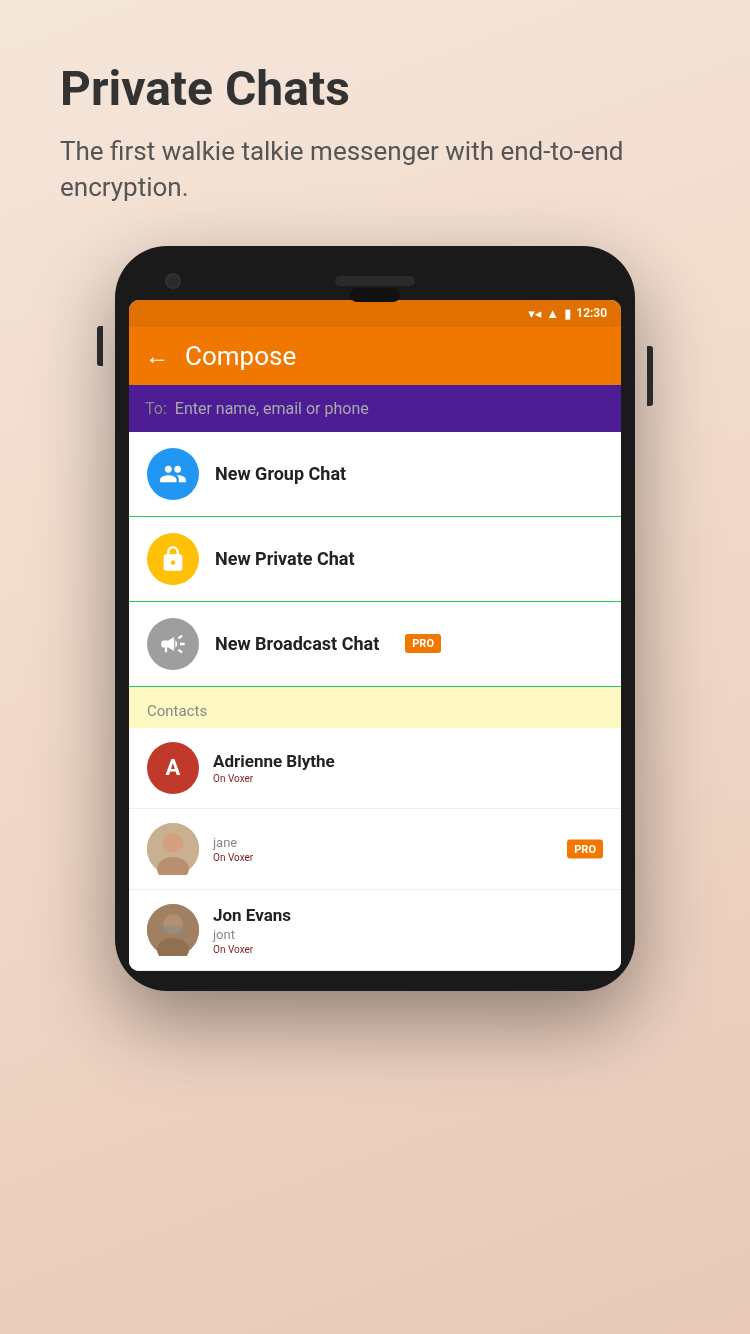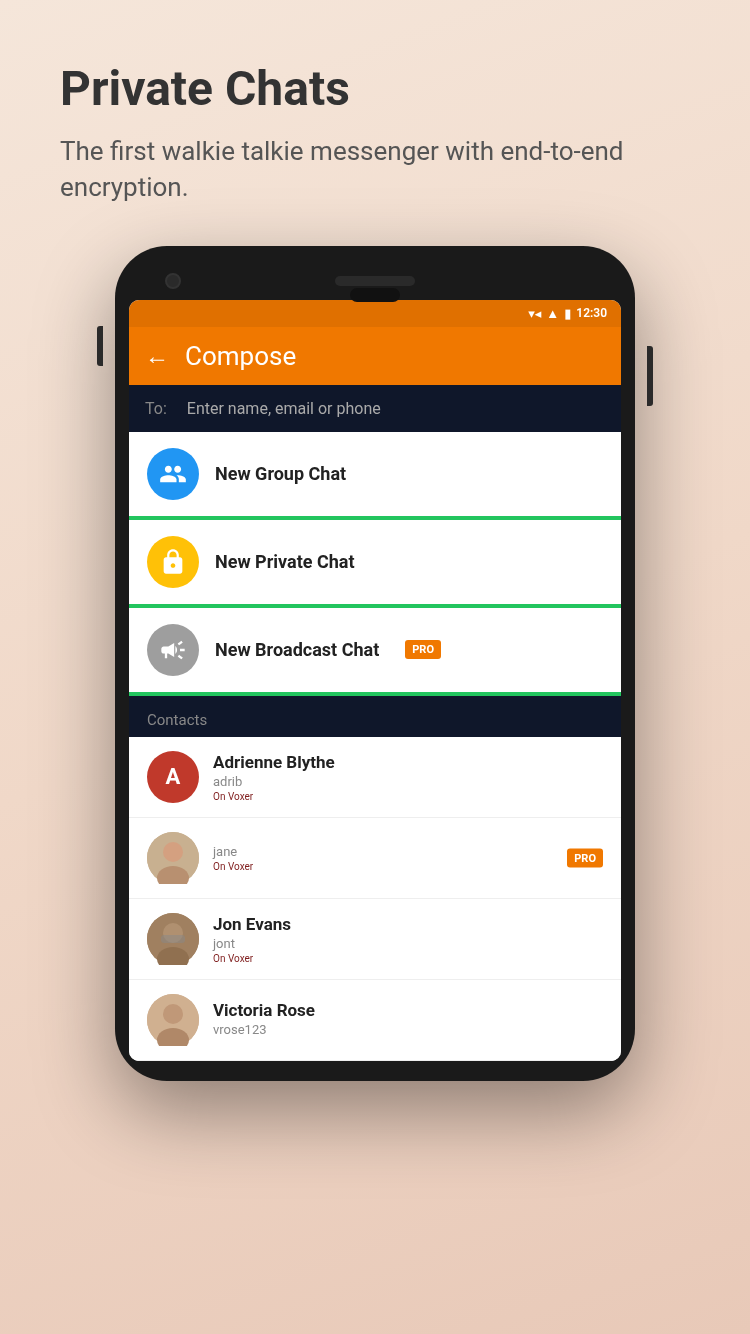--- a/index.html
+++ b/index.html
@@ -142,44 +142,44 @@
     }
 
     .app-title {
       color: white;
       font-size: 26px;
       font-weight: 400;
     }
 
     
     .to-field {
-      background: #0f172a;
+      background: #4c1d95;
       display: flex;
       align-items: flex-start;
       padding: 14px 16px;
-      gap: 20px;
+      gap: 8px;
     }
 
     .to-label {
       color: #888;
       font-size: 16px;
     }
 
     .to-input {
       color: #aaa;
       font-size: 16px;
     }
 
     
     .chat-option {
       display: flex;
       align-items: center;
       padding: 16px 18px;
       background: white;
-      border-bottom: 4px solid #22c55e;
+      border-bottom: 1px solid #22c55e;
       gap: 16px;
       cursor: pointer;
     }
 
     .option-icon {
       width: 52px;
       height: 52px;
       border-radius: 50%;
       display: flex;
       align-items: center;
@@ -209,21 +209,21 @@
       font-size: 11px;
       font-weight: 700;
       padding: 3px 7px;
       border-radius: 3px;
       margin-left: 10px;
     }
 
     
     .contacts-header {
       padding: 14px 18px 8px;
-      background: #0f172a;
+      background: #fef9c3;
     }
 
     .contacts-label {
       color: #888;
       font-size: 15px;
     }
 
     .contact-item {
       display: flex;
       align-items: center;
@@ -386,21 +386,20 @@
     <div class="contacts-header">
       <span class="contacts-label">Contacts</span>
     </div>
 
     <div class="contact-item">
       <div class="avatar red">
         <span>A</span>
       </div>
       <div class="contact-info">
         <div class="contact-name">Adrienne Blythe</div>
-        <div class="contact-username">adrib</div>
         <div class="contact-status">On Voxer</div>
       </div>
     </div>
 
     <div class="contact-item">
       <div class="jane-avatar">
         <svg width="52" height="52" viewBox="0 0 52 52">
           <circle cx="26" cy="26" r="26" fill="#c8b090"></circle>
           <circle cx="26" cy="20" r="10" fill="#d4a080"></circle>
           <ellipse cx="26" cy="46" rx="16" ry="12" fill="#b89070"></ellipse>
@@ -422,28 +421,15 @@
           <rect x="14" y="22" width="24" height="8" rx="3" fill="#888" opacity="0.5"></rect>
         </svg>
       </div>
       <div class="contact-info">
         <div class="contact-name">Jon Evans</div>
         <div class="contact-username">jont</div>
         <div class="contact-status">On Voxer</div>
       </div>
     </div>
 
-    <div class="contact-item">
-      <div class="victoria-avatar">
-        <svg width="52" height="52" viewBox="0 0 52 52">
-          <circle cx="26" cy="26" r="26" fill="#d0b090"></circle>
-          <circle cx="26" cy="20" r="10" fill="#c09878"></circle>
-          <ellipse cx="26" cy="46" rx="16" ry="12" fill="#b08868"></ellipse>
-        </svg>
-      </div>
-      <div class="contact-info">
-        <div class="contact-name">Victoria Rose</div>
-        <div class="contact-username">vrose123</div>
-      </div>
-    </div>
 
   </div>
 </div>
 
 </body></html>

